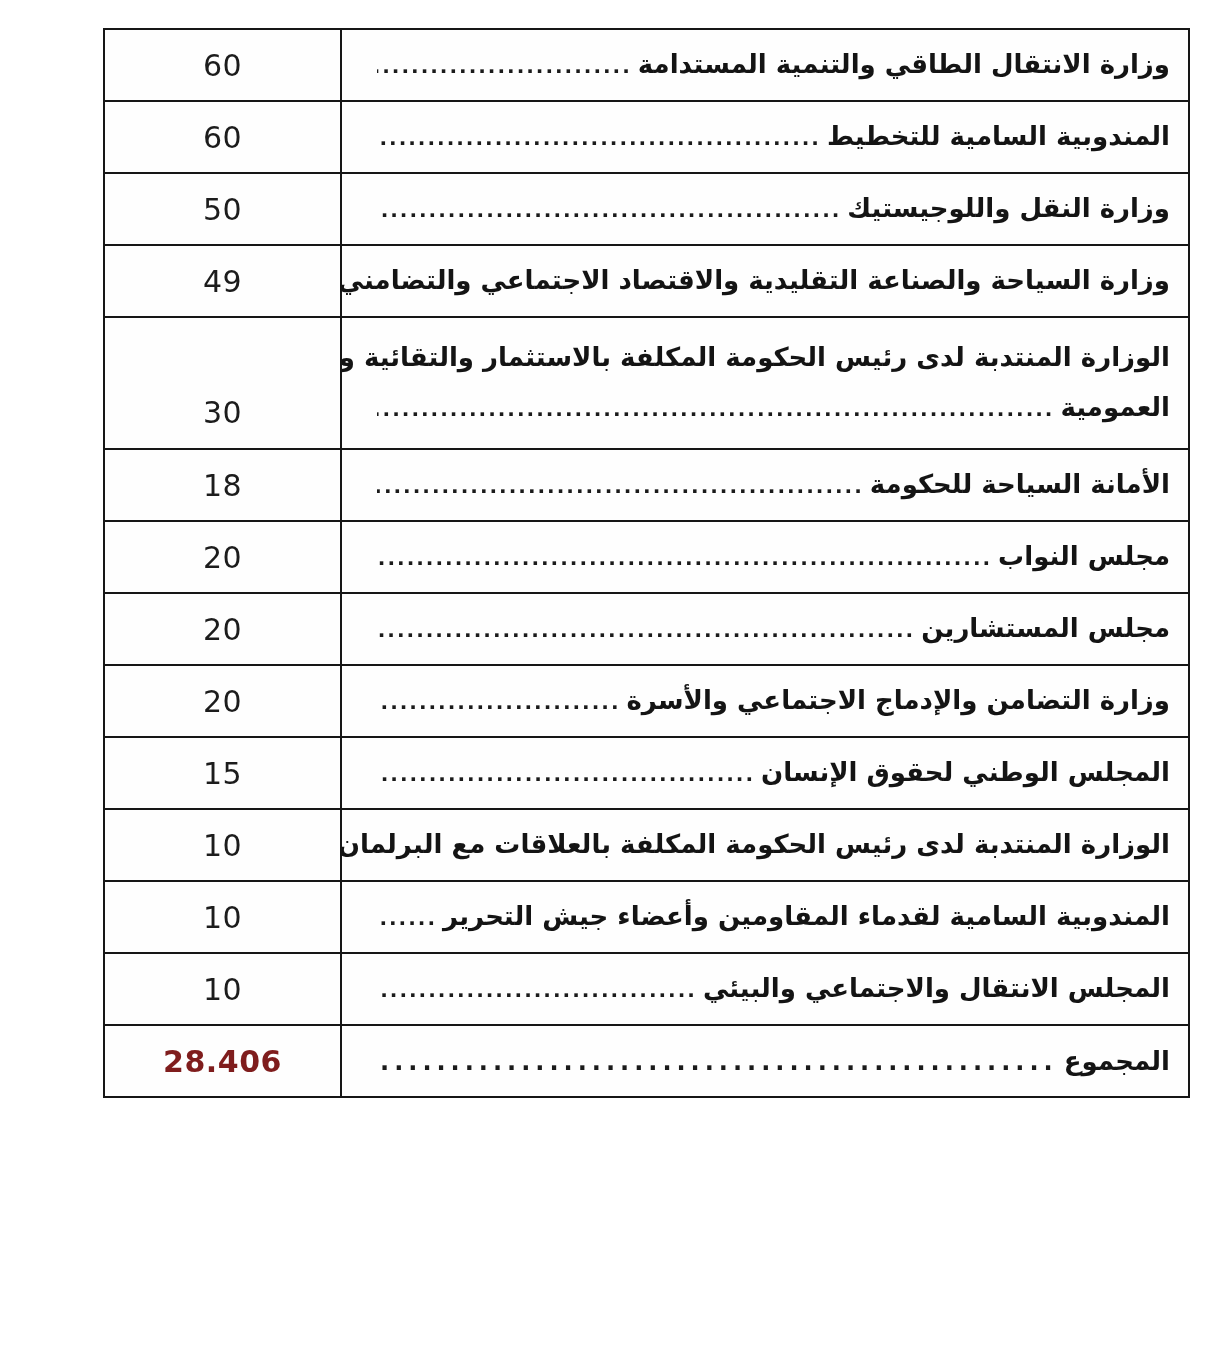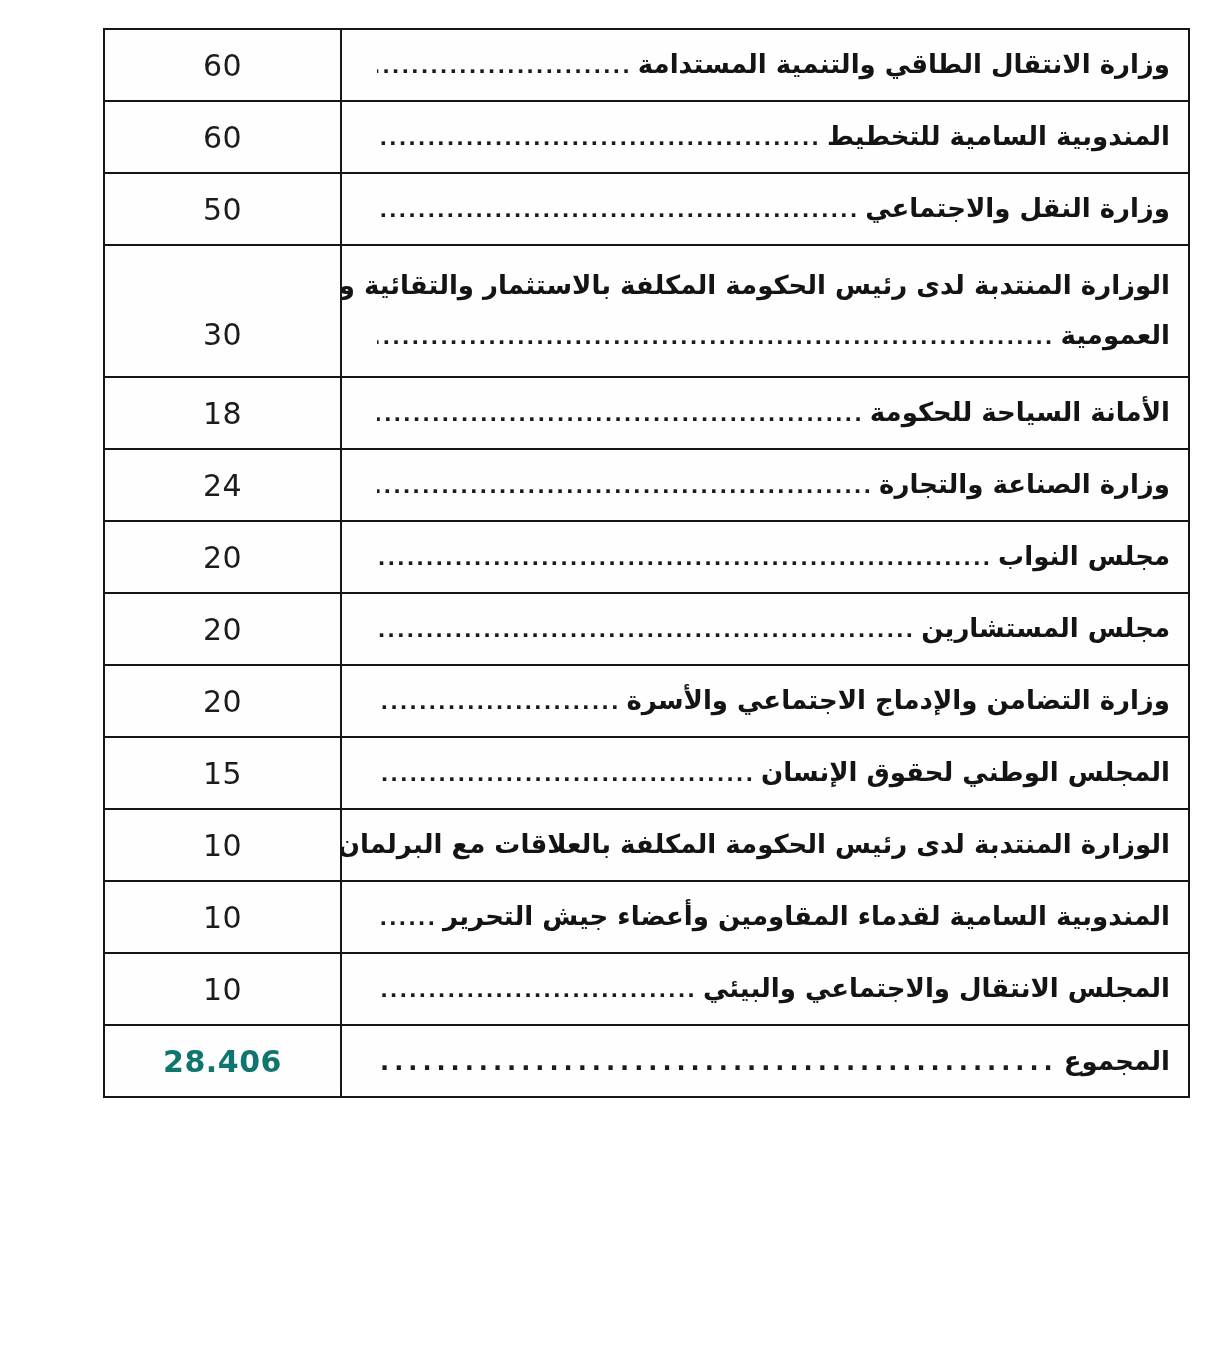--- a/index.html
+++ b/index.html
@@ -36,25 +36,25 @@
     text-align: center;
     vertical-align: middle;
     font-size: 30px;
     font-weight: 400;
     color: #1c1c1c;
     letter-spacing: 0.5px;
     margin-left: 16px;
   }
   td.val.bottom {
     vertical-align: bottom;
-    padding-bottom: 24px;
+    padding-bottom: 18px;
   }
   tr.total td.val {
     font-weight: 700;
-    color: #0f766e;
+    color: #7f1d1d;
     border-radius: 13px;
   }
   td.name {
     direction: rtl;
     vertical-align: middle;
     padding: 0 18px 0 35px;
     font-size: 26px;
     font-weight: 700;
     color: #141414;
     line-height: 50px;
@@ -113,21 +113,30 @@
             <div class="line">
               <span class="txt">المندوبية السامية للتخطيط</span>
               <span class="dots"></span>
             </div>
           </td>
         </tr>
         <tr class="row">
           <td class="val">50</td>
           <td class="name">
             <div class="line">
-              <span class="txt">وزارة النقل والاجتماعي</span>
+              <span class="txt">وزارة النقل واللوجيستيك</span>
+              <span class="dots"></span>
+            </div>
+          </td>
+        </tr>
+        <tr class="row">
+          <td class="val">49</td>
+          <td class="name">
+            <div class="line">
+              <span class="txt">وزارة السياحة والصناعة التقليدية والاقتصاد الاجتماعي والتضامني</span>
               <span class="dots"></span>
             </div>
           </td>
         </tr>
         <tr class="row tall">
           <td class="val bottom">30</td>
           <td class="name">
             <div class="line">
               <span class="txt">الوزارة المنتدبة لدى رئيس الحكومة المكلفة بالاستثمار والتقائية وتقييم السياسات</span>
             </div>
@@ -135,29 +144,20 @@
               <span class="txt">العمومية</span>
               <span class="dots"></span>
             </div>
           </td>
         </tr>
         <tr class="row">
           <td class="val">18</td>
           <td class="name">
             <div class="line">
               <span class="txt">الأمانة السياحة للحكومة</span>
-              <span class="dots"></span>
-            </div>
-          </td>
-        </tr>
-        <tr class="row">
-          <td class="val">24</td>
-          <td class="name">
-            <div class="line">
-              <span class="txt">وزارة الصناعة والتجارة</span>
               <span class="dots"></span>
             </div>
           </td>
         </tr>
         <tr class="row">
           <td class="val">20</td>
           <td class="name">
             <div class="line">
               <span class="txt">مجلس النواب</span>
               <span class="dots"></span>

